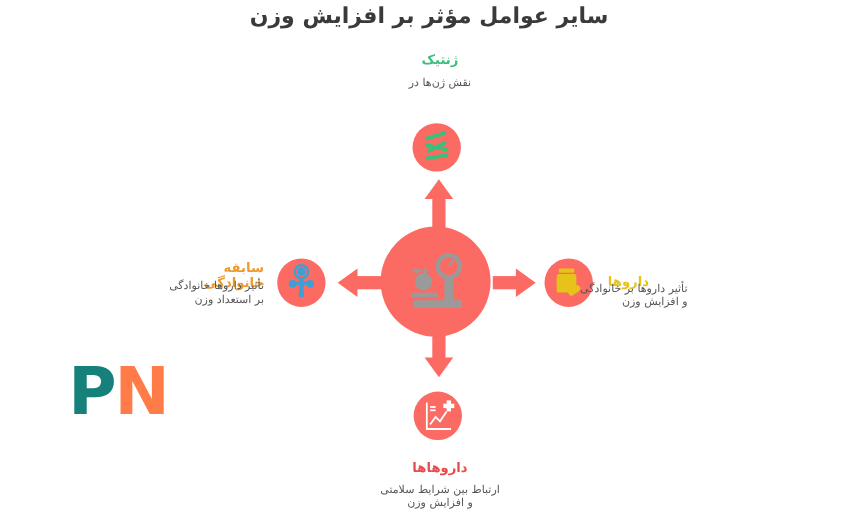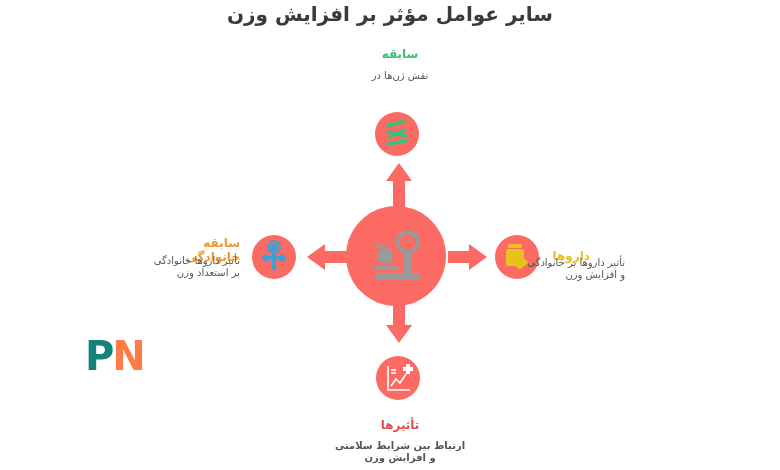--- a/index.html
+++ b/index.html
@@ -14,21 +14,21 @@
   }
   svg.diagram { position:absolute; left:0; top:0; }
   .node-title {
     position:absolute; font-size:12px; font-weight:bold; direction:rtl;
   }
   .node-desc {
     position:absolute; font-size:10px; color:#555; line-height:12px; direction:rtl;
   }
   .logo {
     position:absolute; left:62px; top:328px; font-family:"DejaVu Sans", sans-serif;
-    font-weight:bold; font-size:40px; letter-spacing:-2px; line-height:56px;margin-left:23px;
+    font-weight:bold; font-size:60px; letter-spacing:-2px; line-height:56px;
   }
   .logo .p { color:#16807a; }
   .logo .n { color:#ff7b48; }
 </style>
 </head>
 <body>
 
 <div class="title">سایر عوامل مؤثر بر افزایش وزن</div>
 
 <svg class="diagram" width="780" height="470" viewBox="0 0 780 470">
@@ -106,38 +106,38 @@
       <line x1="391" y1="370" x2="396" y2="370"></line>
       <line x1="391" y1="373" x2="396" y2="373"></line>
     </g>
     <g fill="#ffffff">
       <rect x="403" y="367" width="10" height="4"></rect>
       <rect x="406" y="364" width="4" height="10"></rect>
     </g>
   </g>
 </svg>
 
-<div class="node-title" style="left:340px; width:120px; top:47px; text-align:center; color:#3bbf7a;">سابقه</div>
+<div class="node-title" style="left:340px; width:120px; top:47px; text-align:center; color:#3bbf7a;">ژنتیک</div>
 <div class="node-desc" style="left:330px; width:140px; top:70px; text-align:center;">
   <div>نقش ژن‌ها در</div>
 </div>
 
 <div class="node-title" style="left:150px; width:90px; top:236px; text-align:right; color:#ef9a2d;">سابقه خانوادگی</div>
 <div class="node-desc" style="left:140px; width:100px; top:255px; text-align:right;">
   <div>تأثیر داروها خانوادگی</div>
   <div>بر استعداد وزن</div>
 </div>
 
 <div class="node-title" style="left:520px; width:70px; top:249px; text-align:right; color:#e6c21a;">داروها</div>
 <div class="node-desc" style="left:505px; width:120px; top:257px; text-align:right;">
   <div>تأثیر داروها بر خانوادگی</div>
   <div>و افزایش وزن</div>
 </div>
 
-<div class="node-title" style="left:340px; width:120px; top:418px; text-align:center; color:#e84b4b;">تأثیر‌ها</div>
-<div class="node-desc" style="left:320px; width:160px; top:440px; text-align:center;font-weight:bold;">
+<div class="node-title" style="left:340px; width:120px; top:418px; text-align:center; color:#e84b4b;">داروها‌ها</div>
+<div class="node-desc" style="left:320px; width:160px; top:440px; text-align:center;">
   <div>ارتباط بین شرایط سلامتی</div>
   <div>و افزایش وزن</div>
 </div>
 
 <div class="logo">
   <span class="p">P</span><span class="n">N</span>
 </div>
 
 </body></html>

